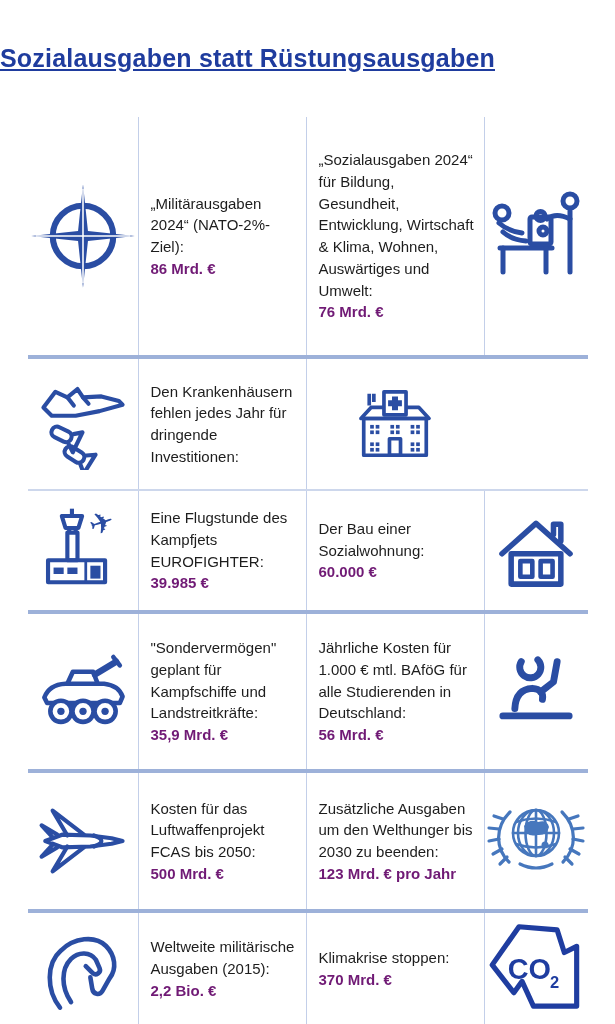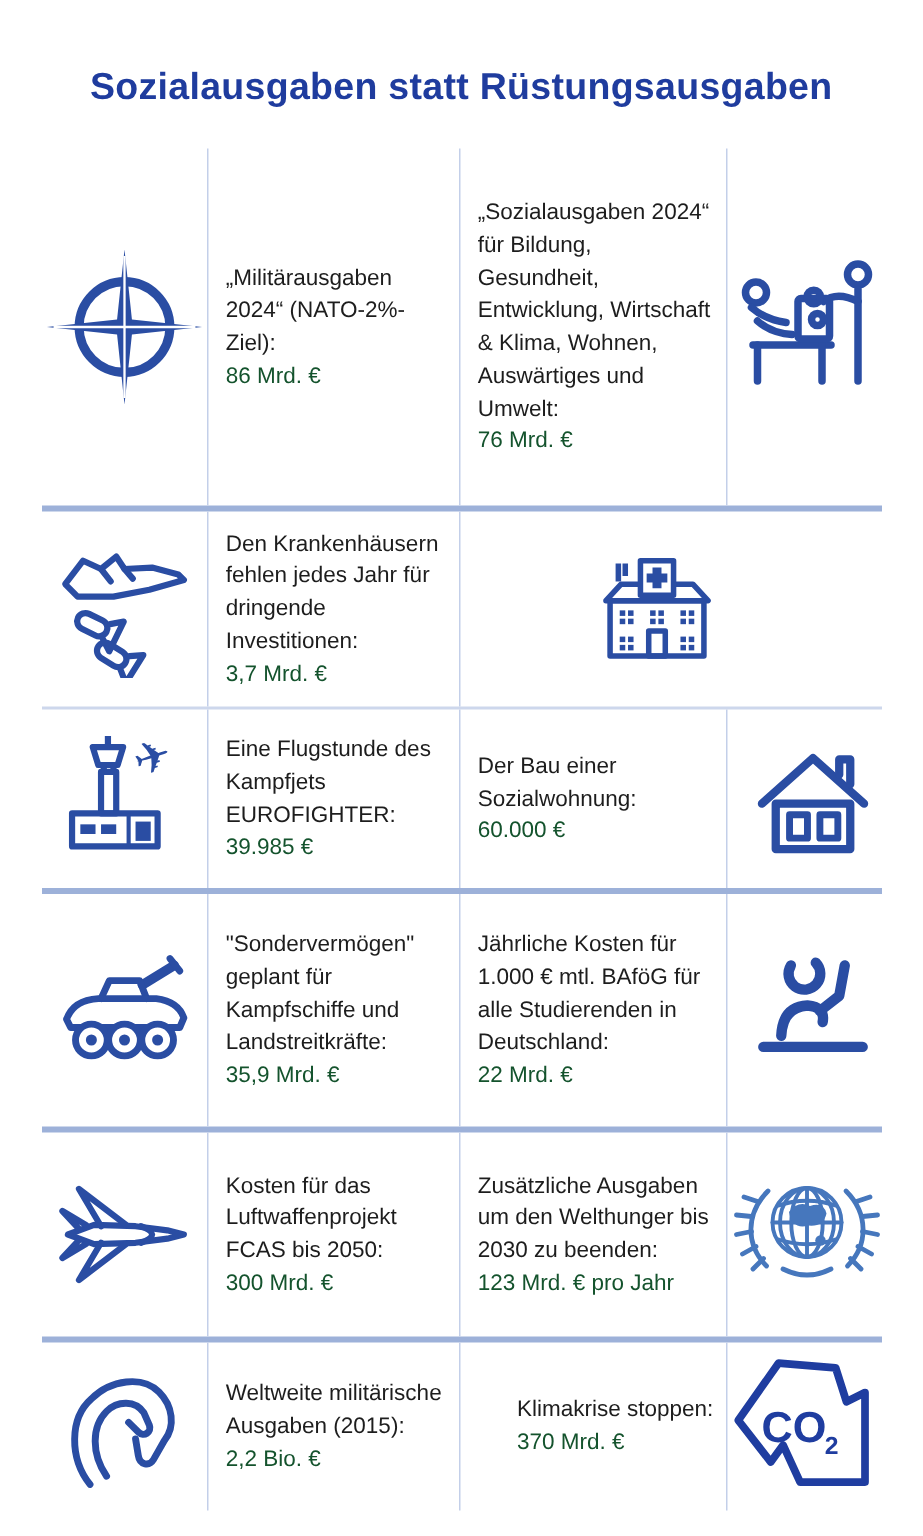--- a/index.html
+++ b/index.html
@@ -1,34 +1,34 @@
 <!DOCTYPE html>
 <html><head>
 <meta charset="utf-8">
 <style>
   html,body{margin:0;padding:0;background:#ffffff;}
   body{width:615px;height:1024px;font-family:"Liberation Sans",sans-serif;overflow:hidden;}
   .page{padding-top:44px;}
-  .title{font-size:25px;font-weight:bold;color:#1f3c9e;text-align:center;margin:0 0 26px 0;letter-spacing:0.2px;}
+  .title{font-size:25px;font-weight:bold;color:#1f3c9e;margin:0 0 44px 0;letter-spacing:0.2px;text-decoration:underline;}
   .table{width:560px;margin:0 auto;}
   .row{display:grid;grid-template-columns:110px 168px 178px 104px;}
   .row1{min-height:238px}
   .row2{min-height:130px}
   .row3{min-height:119px}
   .row4{min-height:155px}
   .row5{min-height:136px}
   .row6{min-height:112px}
   .row1,.row3,.row4,.row5{border-bottom:4px solid #9db1d9;}
   .row2{border-bottom:2px solid #cdd7ec;}
   .cell{display:flex;align-items:center;box-sizing:border-box;}
-  .cell + .cell{border-left:1px solid #c3cfe9;justify-content:flex-end;}
+  .cell + .cell{border-left:1px solid #c3cfe9;}
   .icon-cell{justify-content:center;}
   .text-cell{padding:10px 8px 10px 12px;}
   .text-cell p{margin:0;font-size:15px;line-height:1.45;color:#1d1d1d;}
-  .amount{display:block;font-weight:normal;color:#14532d;}
+  .amount{display:block;font-weight:bold;color:#701a75;}
   .icon-cell svg{width:92px;height:92px;display:block;}
   .icon-cell[data-name="nato-emblem-icon"] svg{width:112px;height:112px;}
   .icon-cell[data-name="un-emblem-icon"] svg{width:100px;height:100px;}
   .icon-cell[data-name="co2-sign-icon"] svg{width:104px;height:104px;}
   .icon-cell[data-name="people-puzzle-icon"] svg{width:100px;height:100px;}
 </style>
 </head>
 <body>
 
 <div class="page" data-name="infographic-page">
@@ -76,21 +76,21 @@
       <rect x="15" y="56" width="23" height="12" rx="6"></rect>
       <path d="M38 56 L46 50 V74 L38 68"></path>
     </g>
     <g transform="rotate(32 42 84)">
       <rect x="29" y="78" width="23" height="12" rx="6"></rect>
       <path d="M52 78 L60 72 V96 L52 90"></path>
     </g>
   </svg>
         </div>
     <div class="cell text-cell" data-name="social-text-cell">
-      <p data-name="social-text"><span class="right-text">Den Krankenhäusern fehlen jedes Jahr für dringende Investitionen:</span><span class="amount right-amount" data-name="social-amount">3,7 Mrd. €</span></p>
+      <p data-name="social-text"><span class="right-text">Den Krankenhäusern fehlen jedes Jahr für dringende Investitionen:</span></p>
     </div>
     <div class="cell icon-cell right" data-name="hospital-icon">
           <svg viewBox="0 0 100 100" fill="none" stroke="#2a4da3" stroke-width="4" stroke-linejoin="round">
     <path d="M13 44 L24 32 H76 L87 44 Z"></path>
     <rect x="16" y="44" width="68" height="40"></rect>
     <path d="M22 30 V17 M27 26 V17"></path>
     <rect x="38" y="15" width="24" height="25" fill="#ffffff"></rect>
     <path d="M50 20 V35 M42.5 27.5 H57.5" stroke-width="6.5"></path>
     <rect x="44" y="66" width="12" height="18"></rect>
     <g fill="#2a4da3" stroke="none">
@@ -165,21 +165,21 @@
     <circle cx="74" cy="71" r="11.5" fill="#ffffff"></circle>
     <circle cx="26" cy="71" r="4" fill="#2a4da3" stroke="none"></circle>
     <circle cx="50" cy="71" r="4" fill="#2a4da3" stroke="none"></circle>
     <circle cx="74" cy="71" r="4" fill="#2a4da3" stroke="none"></circle>
   </svg>
         </div>
     <div class="cell text-cell" data-name="military-text-cell">
       <p data-name="military-text"><span class="left-text">"Sondervermögen" geplant für Kampfschiffe und Landstreitkräfte:</span><span class="amount left-amount" data-name="military-amount">35,9 Mrd. €</span></p>
     </div>
     <div class="cell text-cell" data-name="social-text-cell">
-      <p data-name="social-text"><span class="right-text">Jährliche Kosten für 1.000 € mtl. BAföG für alle Studierenden in Deutschland:</span><span class="amount right-amount" data-name="social-amount">22 Mrd. €</span></p>
+      <p data-name="social-text"><span class="right-text">Jährliche Kosten für 1.000 € mtl. BAföG für alle Studierenden in Deutschland:</span><span class="amount right-amount" data-name="social-amount">56 Mrd. €</span></p>
     </div>
     <div class="cell icon-cell right" data-name="student-raising-hand-icon">
           <svg viewBox="0 0 100 100" fill="none" stroke="#2a4da3" stroke-width="7.5" stroke-linecap="round" stroke-linejoin="round">
     <path d="M34 17 A11.5 11.5 0 1 0 52 15"></path>
     <path d="M27 68 Q28 47 46 46 Q59 47 57 58"></path>
     <path d="M55 50 L69 39 L73 17"></path>
     <path d="M14 76 H86"></path>
   </svg>
         </div>
   </div>
@@ -189,21 +189,21 @@
           <svg viewBox="0 0 100 100" fill="none" stroke="#2a4da3" stroke-width="4.5" stroke-linecap="round" stroke-linejoin="round">
     <path d="M9 50 L28 43 L58 44 L81 47 L93 50 L81 53 L58 56 L28 57 Z"></path>
     <path d="M33 44 L17 17 L51 43"></path>
     <path d="M33 56 L17 83 L51 57"></path>
     <path d="M17 46 L5 33 L22 43"></path>
     <path d="M17 54 L5 67 L22 57"></path>
     <path d="M62 44 Q70 47 70 50 Q70 53 62 56"></path>
   </svg>
         </div>
     <div class="cell text-cell" data-name="military-text-cell">
-      <p data-name="military-text"><span class="left-text">Kosten für das Luftwaffenprojekt FCAS bis 2050:</span><span class="amount left-amount" data-name="military-amount">300 Mrd. €</span></p>
+      <p data-name="military-text"><span class="left-text">Kosten für das Luftwaffenprojekt FCAS bis 2050:</span><span class="amount left-amount" data-name="military-amount">500 Mrd. €</span></p>
     </div>
     <div class="cell text-cell" data-name="social-text-cell">
       <p data-name="social-text"><span class="right-text">Zusätzliche Ausgaben um den Welthunger bis 2030 zu beenden:</span><span class="amount right-amount" data-name="social-amount">123 Mrd. € pro Jahr</span></p>
     </div>
     <div class="cell icon-cell right" data-name="un-emblem-icon">
           <svg viewBox="0 0 100 100" fill="none" stroke="#4677bd" stroke-width="2.6" stroke-linecap="round">
     <circle cx="50" cy="42" r="23"></circle>
     <path d="M50 19 V65"></path>
     <path d="M27 42 H73"></path>
     <ellipse cx="50" cy="42" rx="10.5" ry="23"></ellipse>

